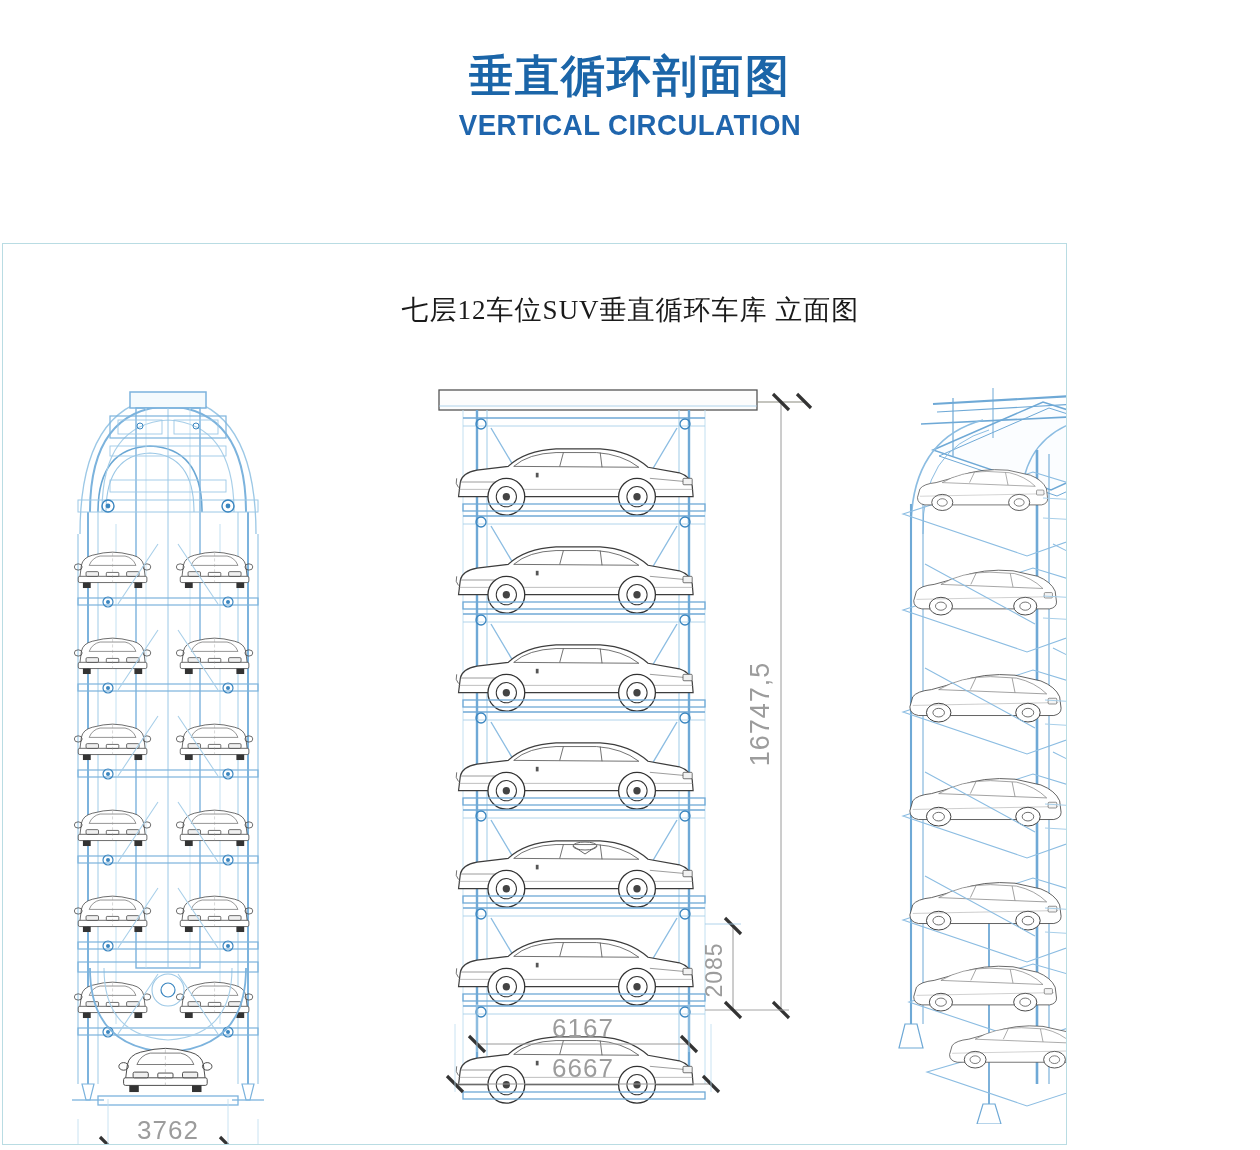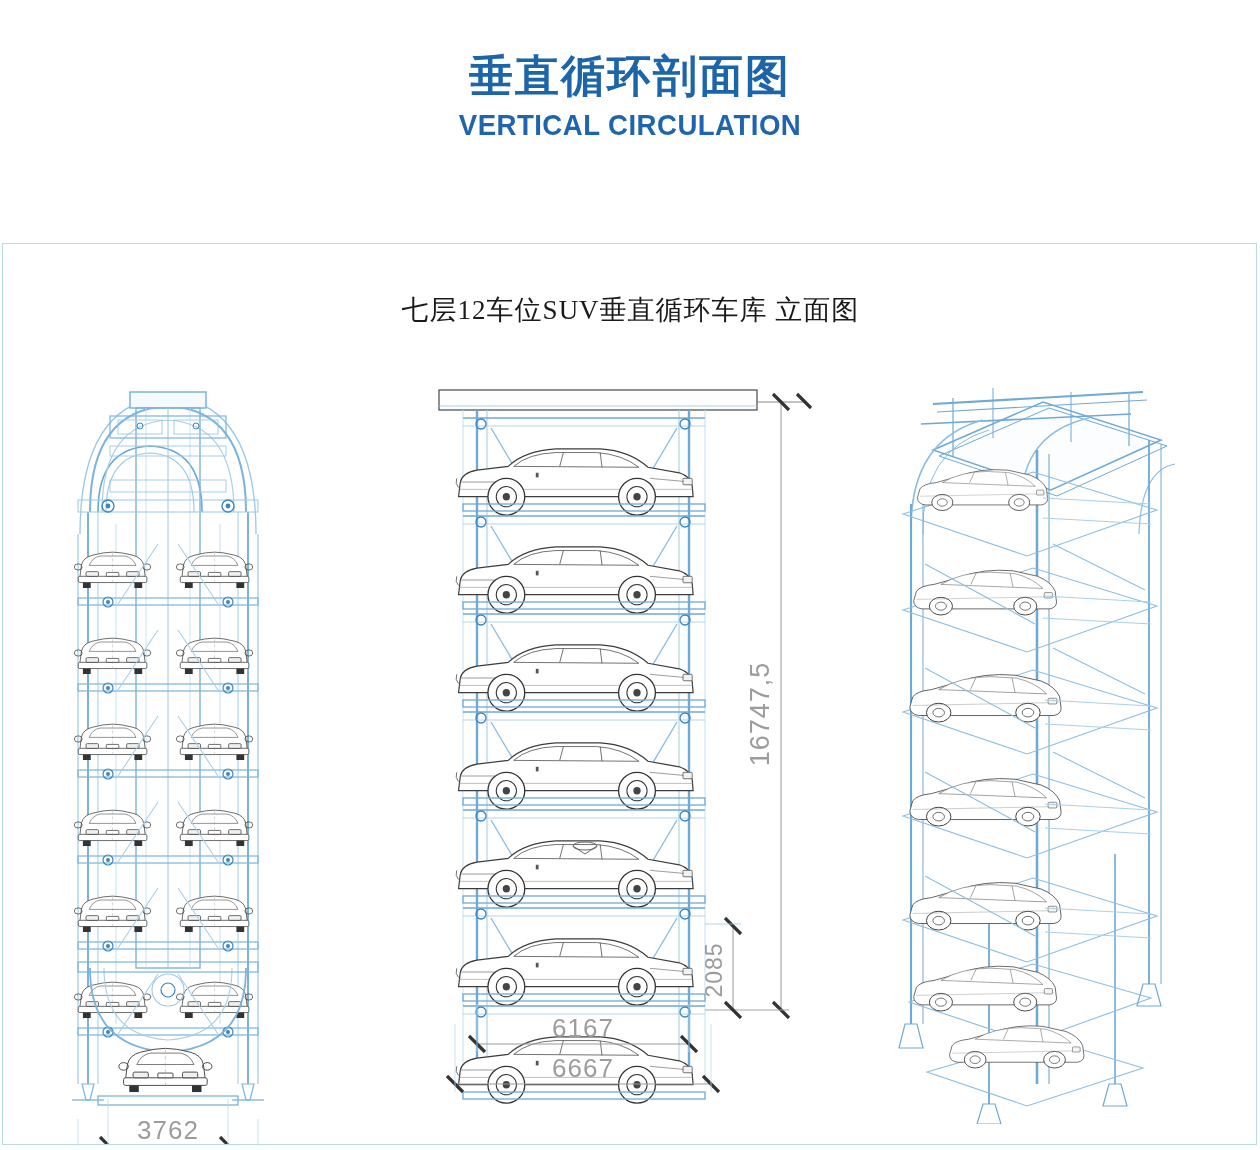--- a/index.html
+++ b/index.html
@@ -23,21 +23,21 @@
     position:absolute;left:0;top:108px;width:1260px;text-align:center;
     font-size:30px;font-weight:bold;letter-spacing:0.5px;
     color:#1f65ad;line-height:1.1;
     transform:scaleX(0.92);
     font-family:"Liberation Sans","DejaVu Sans",sans-serif;
   }
 
   
   .panel{
     position:absolute;left:2px;top:243px;
-    width:1255px;height:902px;
+    width:1065px;height:902px;
     border:1px solid #b9dce3;
     background:#ffffff;
     box-sizing:border-box;
     overflow:hidden;
   }
   .sheet-title{
     position:absolute;left:0;top:48px;width:1255px;text-align:center;
     font-size:27px;color:#1a1a1a;letter-spacing:1px;
     font-family:"Liberation Serif","DejaVu Serif",serif;
   }

